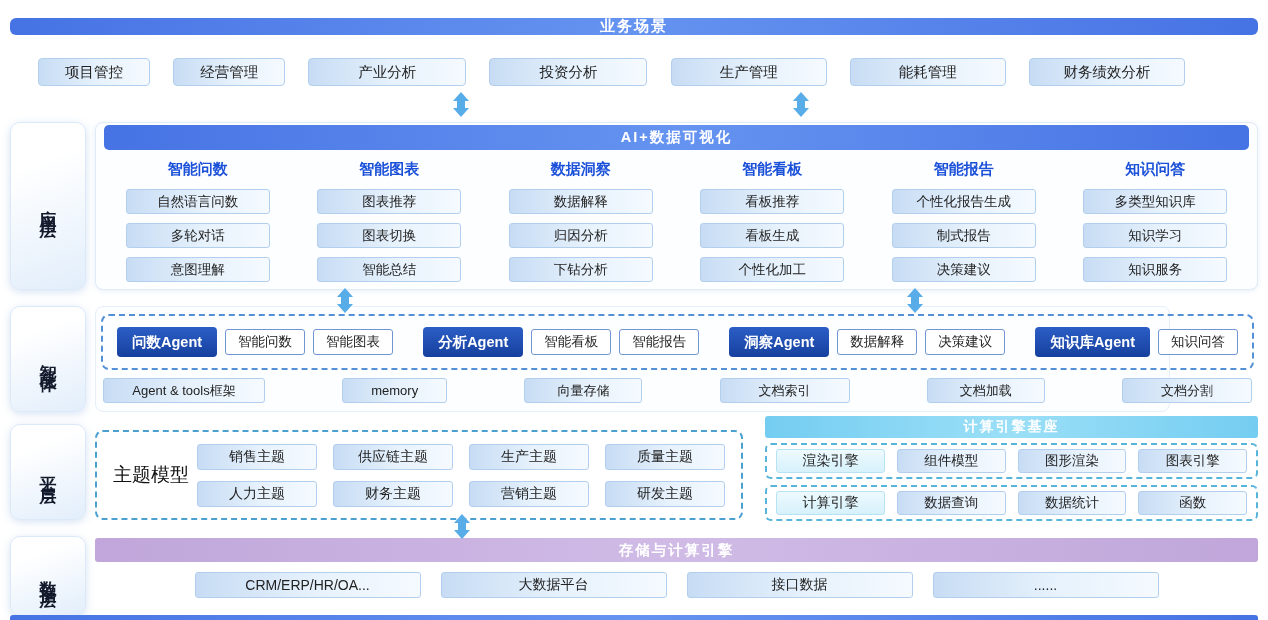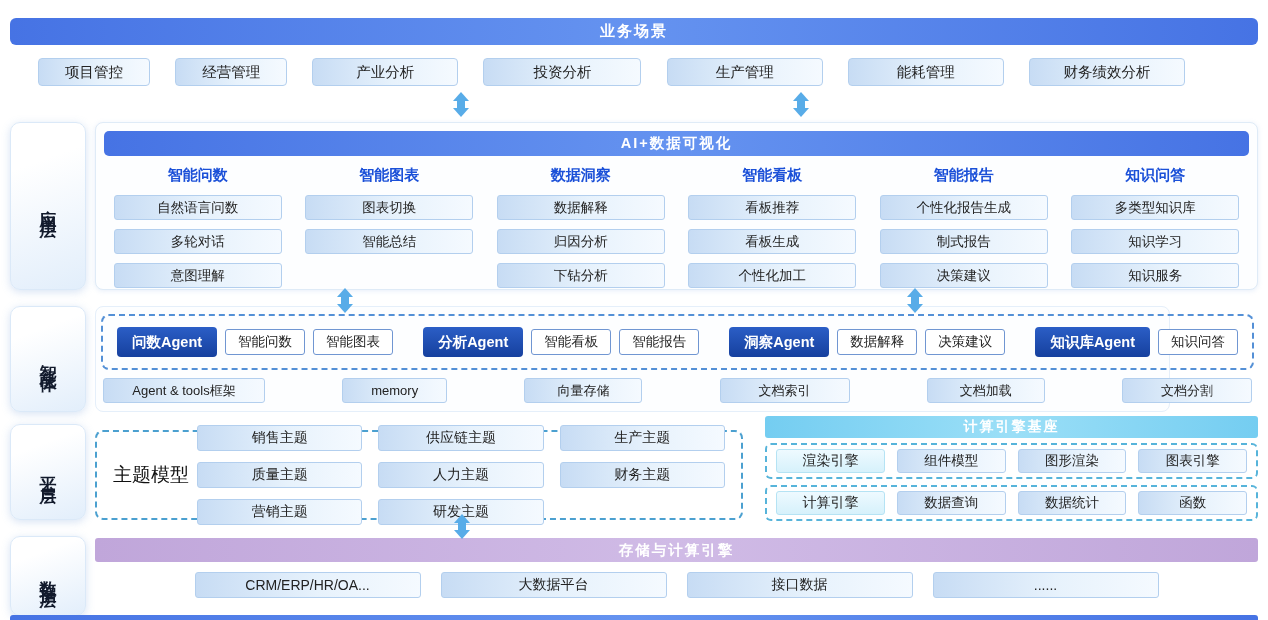--- a/index.html
+++ b/index.html
@@ -9,55 +9,55 @@
   
   .hdr{color:#fff;font-weight:bold;font-size:14.5px;display:flex;align-items:center;justify-content:center;border-radius:4px;letter-spacing:2px;}
   .hdr-blue{background:linear-gradient(90deg,var(--primary-blue,#4673e4),#6593f0 50%,var(--primary-blue,#4673e4));}
   .hdr-cyan{background:linear-gradient(90deg,var(--cyan-header,#74cdf1),#9bdff7 50%,var(--cyan-header,#74cdf1));}
   .hdr-purple{background:linear-gradient(90deg,var(--purple-header,#c0a6da),#d0bbe6 50%,var(--purple-header,#c0a6da));}
 
   
   .btn-light{background:linear-gradient(90deg,#c7dcf4 0%,#e7f2fc 55%,#f5faff 100%);border:1px solid #b3cfee;border-radius:3px;color:#222;display:flex;align-items:center;justify-content:center;white-space:nowrap;}
 
   
-  .biz-header{position:absolute;left:10px;top:18px;width:1248px;height:27px;border-radius:6px;font-size:15px;}
+  .biz-header{position:absolute;left:10px;top:18px;width:1248px;height:17px;border-radius:6px;font-size:15px;}
   .biz-row{position:absolute;left:38px;top:58px;width:1147px;height:28px;display:flex;justify-content:space-between;}
   .biz-btn{height:28px;font-size:14.5px;border-radius:4px;}
 
   
   .v-arrow{position:absolute;display:flex;flex-direction:column;align-items:center;width:18px;z-index:6;}
   .v-arrow .tri-up{width:0;height:0;border-left:8px solid transparent;border-right:8px solid transparent;border-bottom:9px solid var(--arrow-blue,#58ace8);}
   .v-arrow .bar{width:8px;height:7px;background:var(--arrow-blue,#58ace8);}
   .v-arrow .tri-down{width:0;height:0;border-left:8px solid transparent;border-right:8px solid transparent;border-top:9px solid var(--arrow-blue,#58ace8);}
 
   
   .layer-label{position:absolute;left:10px;width:76px;display:flex;align-items:center;justify-content:center;background:linear-gradient(160deg,#ffffff 25%,#e2eefb);border:1px solid #dbe9f8;border-radius:10px;box-shadow:0 2px 8px rgba(110,155,215,.28);}
   .layer-label span{writing-mode:vertical-rl;text-orientation:upright;font-size:17px;font-weight:bold;color:#121a2c;letter-spacing:6px;}
 
   
-  .app-card{position:absolute;left:95px;top:122px;width:1163px;height:168px;background:#fdfeff;border:1px solid #dfebf7;border-radius:8px;box-shadow:0 1px 5px rgba(120,160,220,.18);padding:8px 6px;}
+  .app-card{position:absolute;left:95px;top:122px;width:1163px;height:168px;background:#fdfeff;border:1px solid #dfebf7;border-radius:8px;box-shadow:0 1px 5px rgba(120,160,220,.18);padding:2px 6px;}
   .app-hdr{height:25px;margin:0 2px;border-radius:5px;}
   .app-cols{display:flex;margin-top:8px;}
   .app-col{flex:1;display:flex;flex-direction:column;align-items:center;}
   .col-title{font-size:15px;font-weight:bold;color:var(--title-blue,#1b50d8);height:22px;display:flex;align-items:center;}
-  .col-btn{width:168px;height:25px;font-size:13.5px;margin-top:9px;}
+  .col-btn{width:144px;height:25px;font-size:13.5px;margin-top:9px;}
 
   
   .agent-zone{position:absolute;left:95px;top:306px;width:1075px;height:106px;background:#fdfeff;border:1px solid #e5effa;border-radius:8px;}
   .agent-dashed{position:absolute;left:5px;top:7px;width:1153px;height:56px;border:2px dashed #5490d6;border-radius:8px;display:flex;align-items:center;justify-content:space-between;padding:0 14px;}
   .agent-group{display:flex;align-items:center;gap:8px;}
   .agent-pill{height:30px;padding:0 15px;display:flex;align-items:center;background:linear-gradient(180deg,#2b5ec6,var(--agent-dark-blue,#16409e));color:#fff;font-weight:bold;font-size:14.5px;border-radius:4px;white-space:nowrap;}
   .cap-pill{height:26px;padding:0 12px;display:flex;align-items:center;background:#fff;border:1px solid #7096d2;border-radius:3px;font-size:13.5px;color:#222;white-space:nowrap;}
   .tools-row{position:absolute;left:7px;bottom:8px;width:1149px;display:flex;justify-content:space-between;}
   .tool-item{height:25px;font-size:13px;}
 
   
   .theme-box{position:absolute;left:95px;top:430px;width:648px;height:90px;border:2px dashed #4ba0d0;border-radius:8px;display:flex;align-items:center;padding:0 16px;gap:16px;}
   .theme-label{font-size:19px;color:#111;width:68px;text-align:center;white-space:nowrap;}
-  .theme-grid{flex:1;display:grid;grid-template-columns:repeat(3,1fr);gap:11px 16px;}
+  .theme-grid{flex:1;display:grid;grid-template-columns:repeat(4,1fr);gap:11px 16px;}
   .theme-btn{height:26px;font-size:14px;}
   .engine-block{position:absolute;left:765px;top:416px;width:493px;}
   .engine-hdr{height:22px;border-radius:3px;font-size:14px;}
   .engine-row{margin-top:5px;border:2px dashed #57b4da;border-radius:6px;padding:4px 9px;display:flex;gap:12px;}
   .engine-row.second{margin-top:6px;}
   .engine-cell{flex:1;height:24px;font-size:13.5px;}
   .engine-label-cell{flex:1;height:24px;display:flex;align-items:center;justify-content:center;background:linear-gradient(180deg,#eefaff,#d6f1fb);border:1px solid #b5e3f4;border-radius:3px;font-size:14px;color:#222;white-space:nowrap;}
 
   
   .data-hdr{position:absolute;left:95px;top:538px;width:1163px;height:24px;border-radius:3px;text-align:right;}
@@ -68,21 +68,21 @@
 </style>
 </head>
 <body>
 
 <div class="canvas">
 
   <div class="hdr hdr-blue biz-header">业务场景</div>
   <div class="biz-row">
     <div class="btn-light biz-btn" style="width:112px">项目管控</div>
     <div class="btn-light biz-btn" style="width:112px">经营管理</div>
-    <div class="btn-light biz-btn" style="width:146px">产业分析</div>
+    <div class="btn-light biz-btn" style="width:158px">产业分析</div>
     <div class="btn-light biz-btn" style="width:158px">投资分析</div>
     <div class="btn-light biz-btn" style="width:156px">生产管理</div>
     <div class="btn-light biz-btn" style="width:156px">能耗管理</div>
     <div class="btn-light biz-btn" style="width:156px">财务绩效分析</div>
   </div>
 
   <div class="v-arrow" style="left:452px;top:92px;">
       <span class="tri-up"></span>
       <span class="bar"></span>
       <span class="tri-down"></span>
@@ -125,20 +125,21 @@
     <div class="hdr hdr-blue app-hdr">AI+数据可视化</div>
     <div class="app-cols">
       <div class="app-col">
         <div class="col-title">智能问数</div>
         <div class="btn-light col-btn">自然语言问数</div>
         <div class="btn-light col-btn">多轮对话</div>
         <div class="btn-light col-btn">意图理解</div>
       </div>
       <div class="app-col">
         <div class="col-title">智能图表</div>
+        <div class="btn-light col-btn">图表推荐</div>
         <div class="btn-light col-btn">图表切换</div>
         <div class="btn-light col-btn">智能总结</div>
       </div>
       <div class="app-col">
         <div class="col-title">数据洞察</div>
         <div class="btn-light col-btn">数据解释</div>
         <div class="btn-light col-btn">归因分析</div>
         <div class="btn-light col-btn">下钻分析</div>
       </div>
       <div class="app-col">

